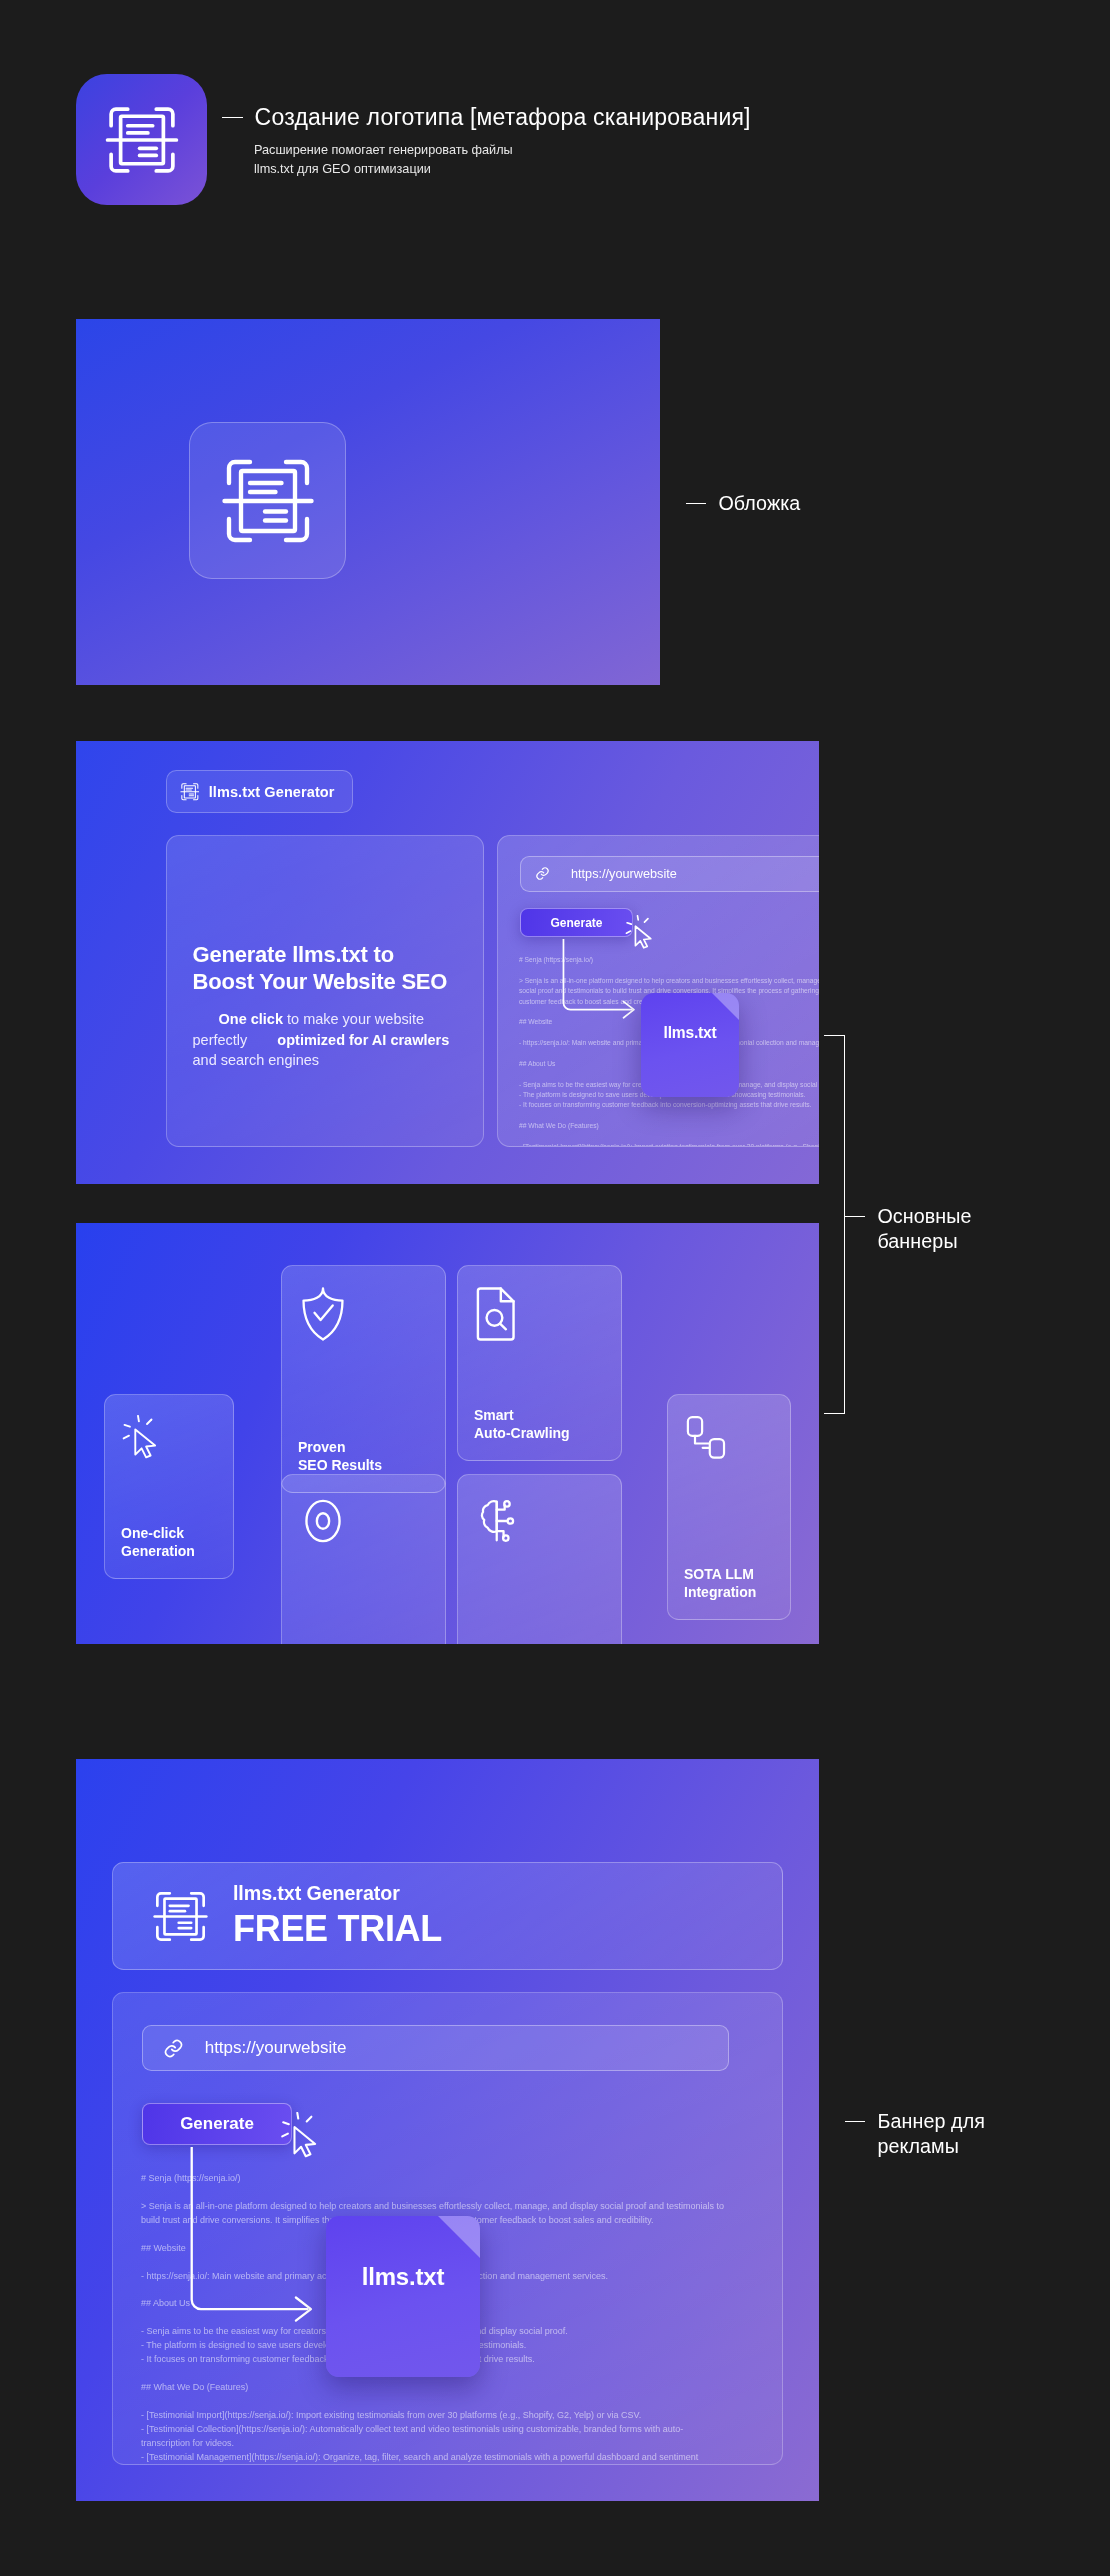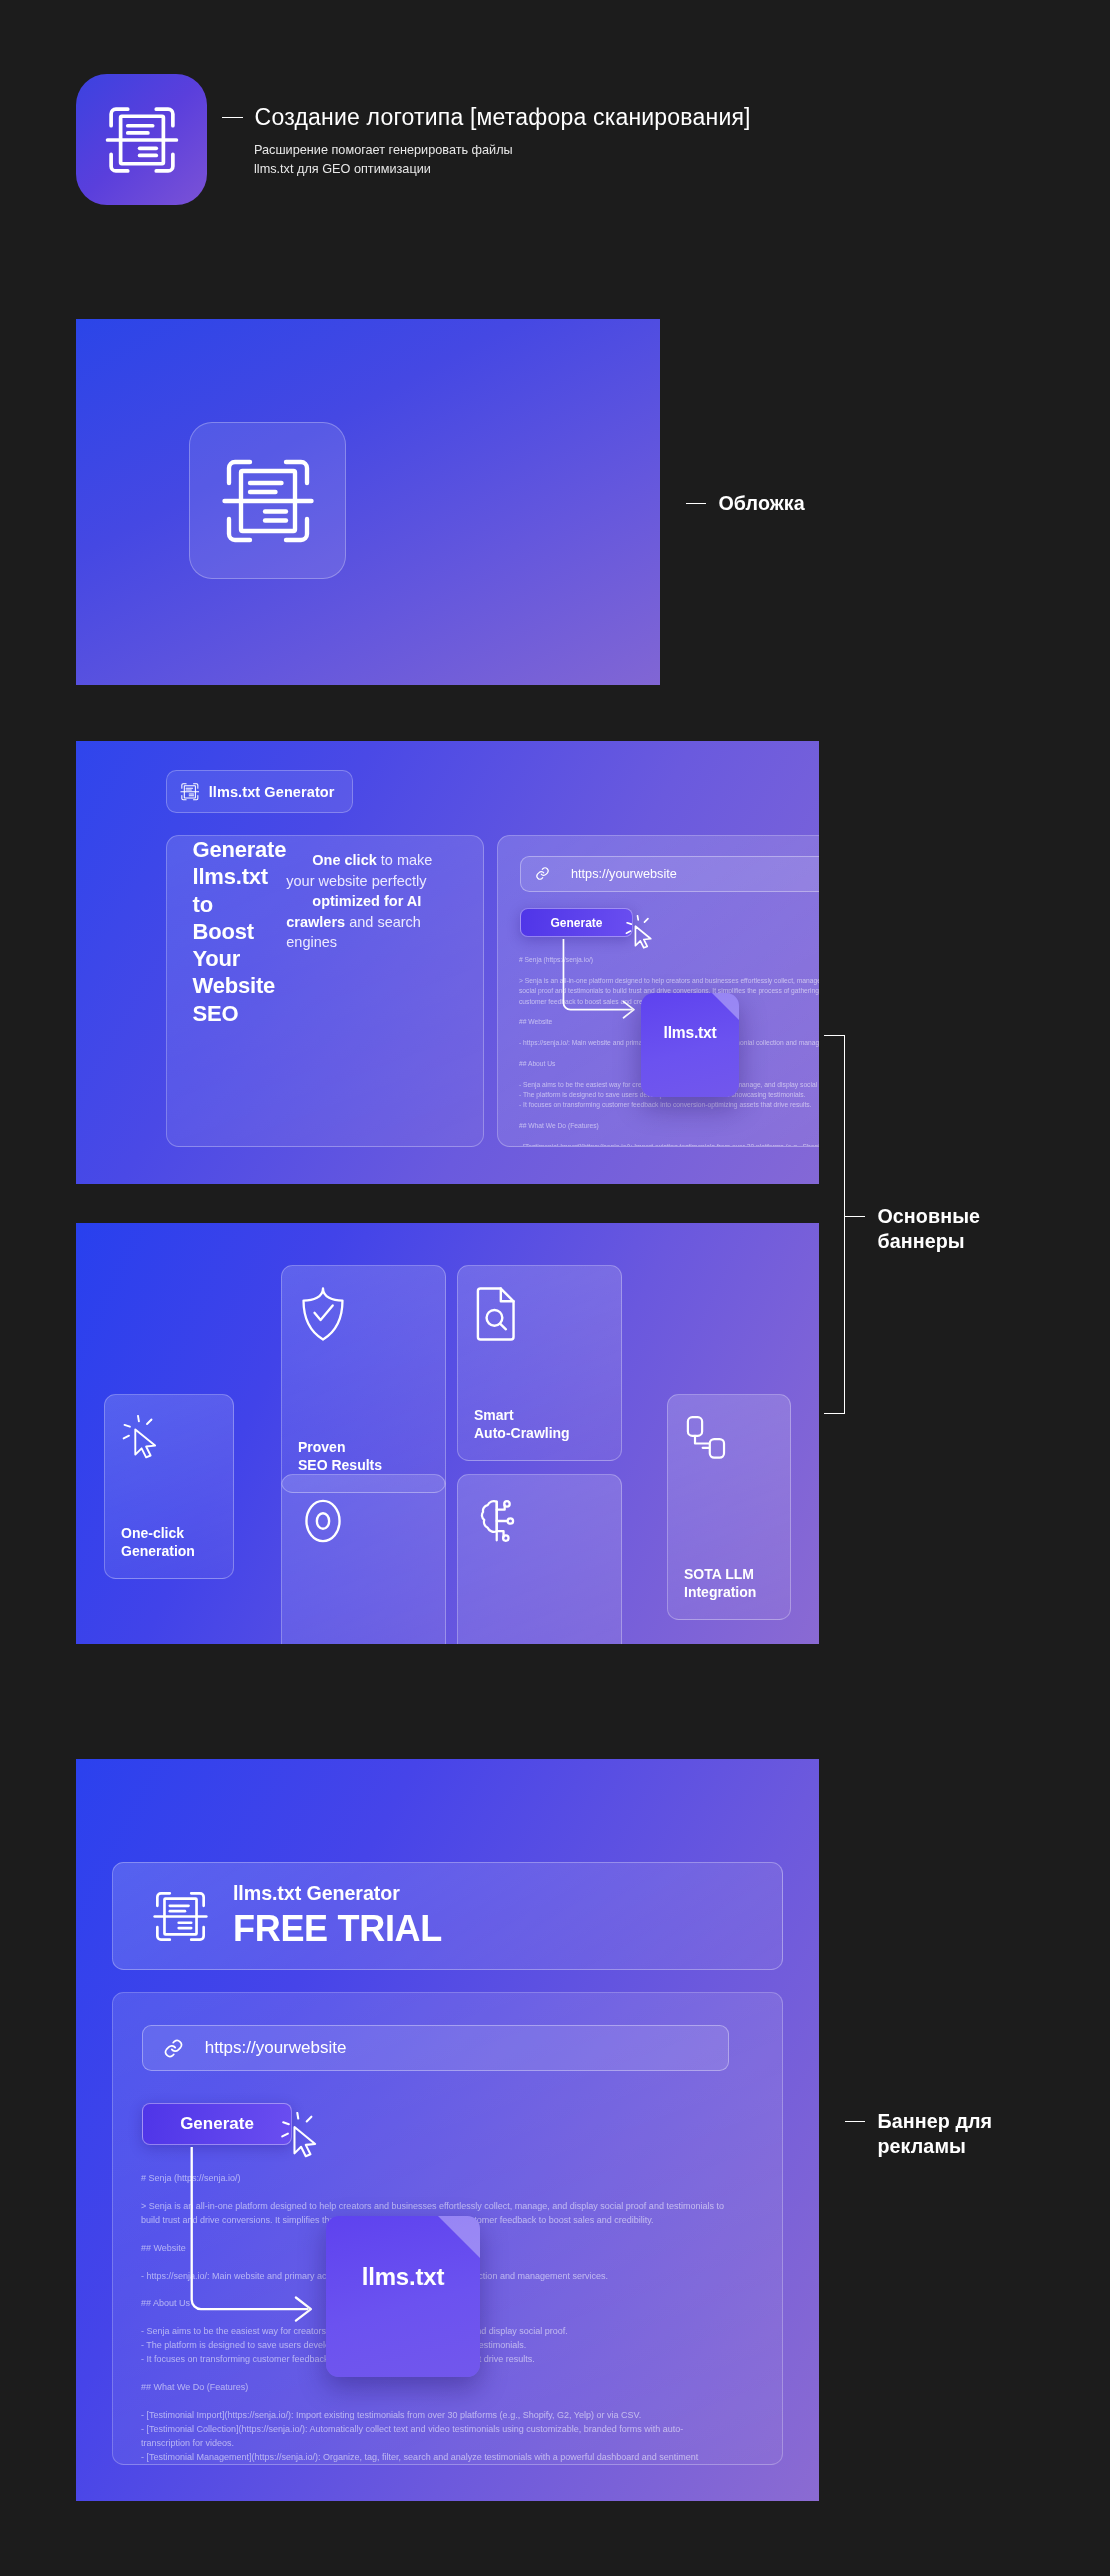--- a/index.html
+++ b/index.html
@@ -13,21 +13,20 @@
 
   
   .abs { position: absolute; }
   .note {
     color: #ffffff;
     font-size: 19.7px;
     line-height: 1.28;
     letter-spacing: 0.1px;
     display: flex;
     gap: 12.7px;
-    font-weight: bold;
   }
   .note .dash {
     width: 19.7px; height: 1.7px; background: #fff;
     margin-top: 11.6px; flex: 0 0 auto;
   }
 
   
   #header { left: 76px; top: 74px; display: flex; align-items: flex-start; gap: 0; }
   #logo-tile {
     width: 131px; height: 131px; border-radius: 31px;
@@ -76,21 +75,21 @@
     border: 0.6px solid rgba(255,255,255,.26);
     display: flex; align-items: center; gap: 9.3px;
   }
   #b2-chip .label { color:#fff; font-size:14.5px; font-weight:700; letter-spacing:0.1px;}
   #b2-left {
     position: absolute; left: 90px; top: 94px;
     width: 318px; height: 312px; border-radius: 12.7px;
     background: linear-gradient(160deg, rgba(255,255,255,.13), rgba(255,255,255,.05));
     border: 0.6px solid rgba(255,255,255,.26);
     padding: 0 25.5px;
-    display: flex; flex-direction: row; justify-content: flex-end;
+    display: flex; flex-direction: column; justify-content: flex-end;
     padding-bottom: 75px;
   }
   #b2-left h2 { color:#fff; font-size:22px; line-height:1.24; font-weight:700; letter-spacing:-0.2px;}
   #b2-left p  { color:#eceaff; font-size:14.5px; line-height:1.42; margin-top:14px; font-weight:400;}
   #b2-left p b { font-weight: 700; color:#fff;margin-left:26px; }
 
   #b2-right {
     position: absolute; left: 421px; top: 94px;
     width: 398px; height: 312px; border-radius: 12.7px;
     background: linear-gradient(150deg, rgba(255,255,255,.16), rgba(255,255,255,.06));

